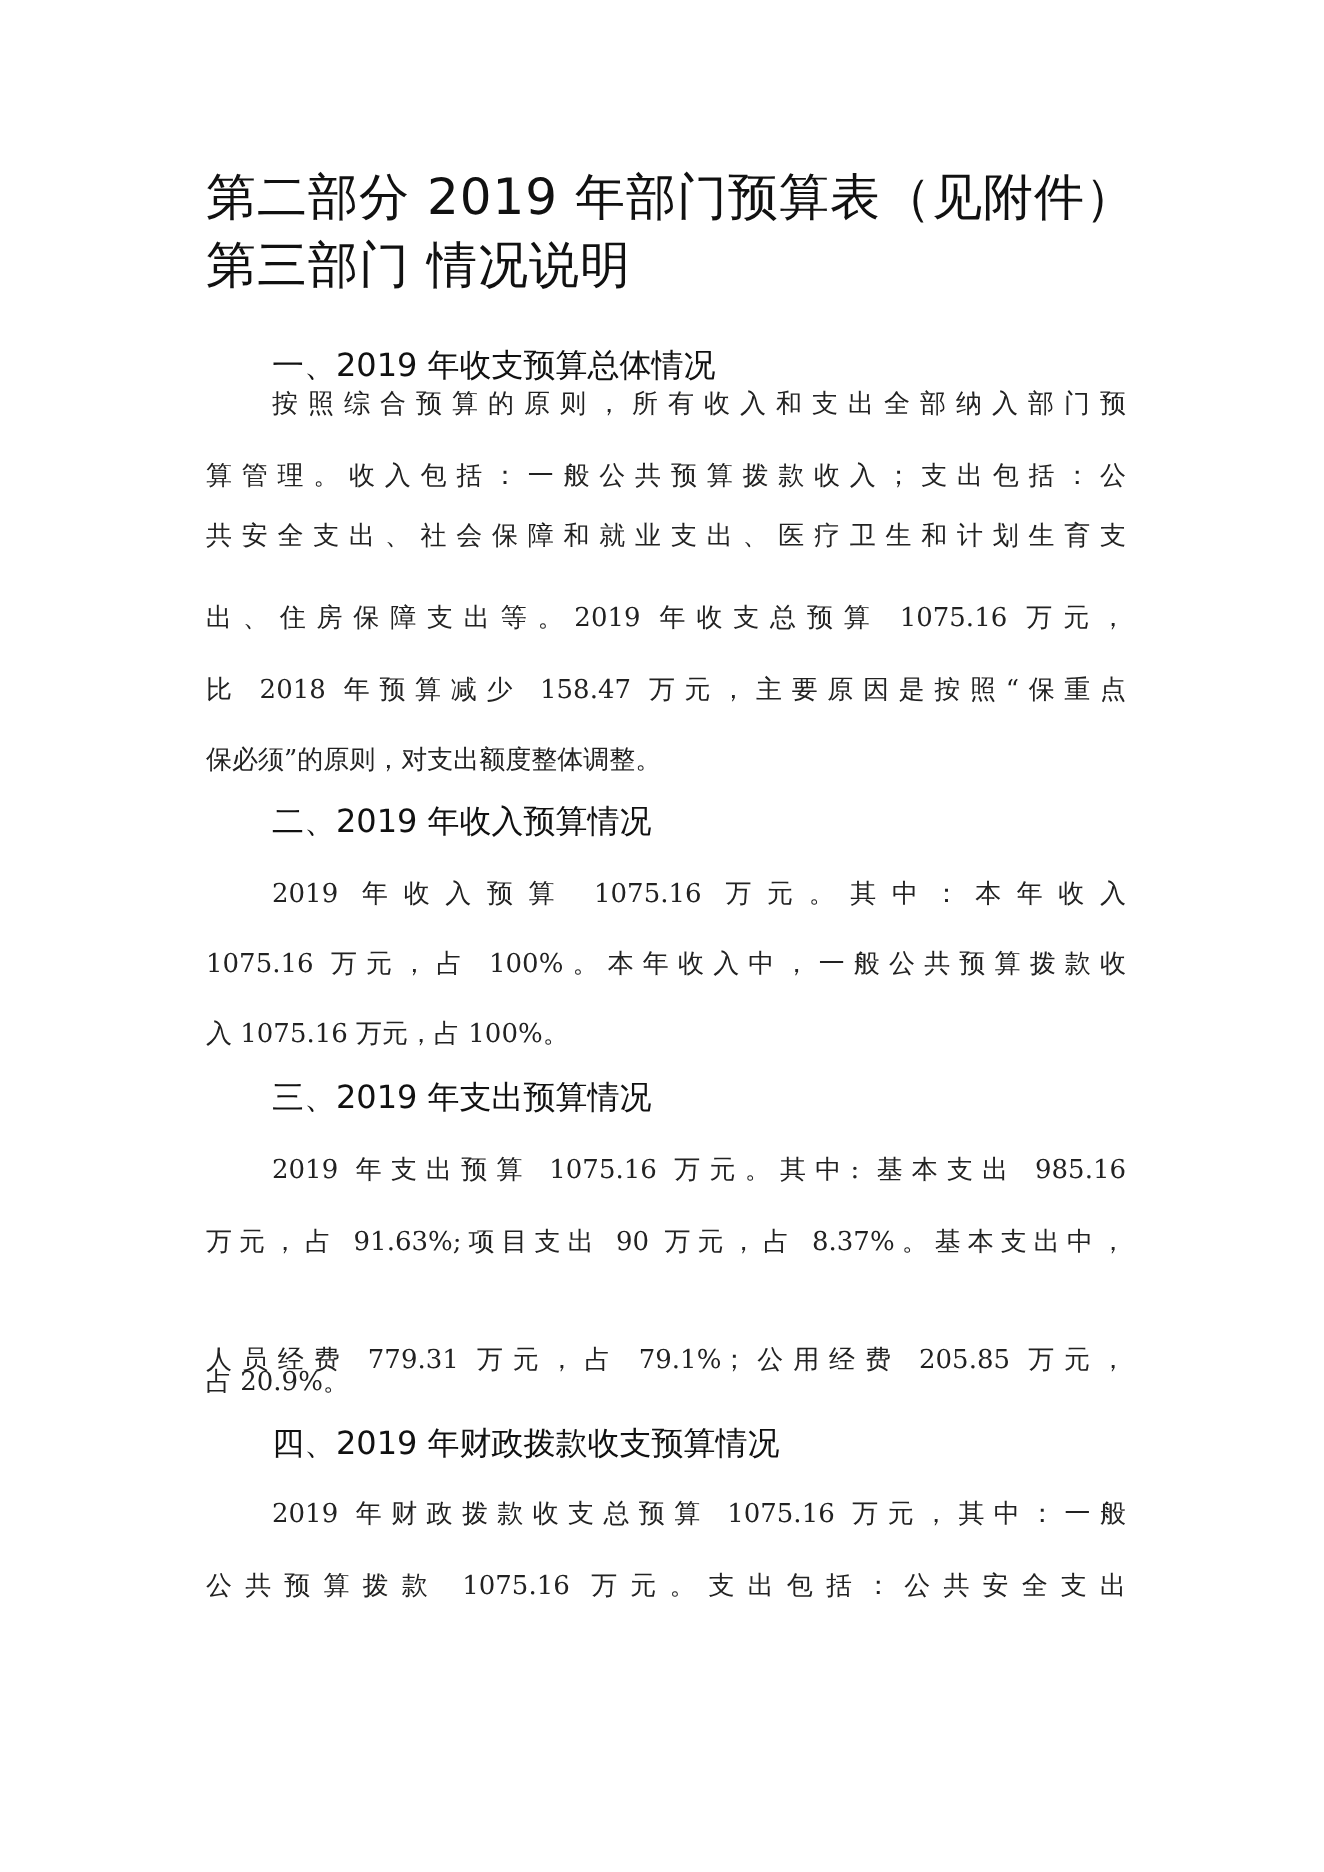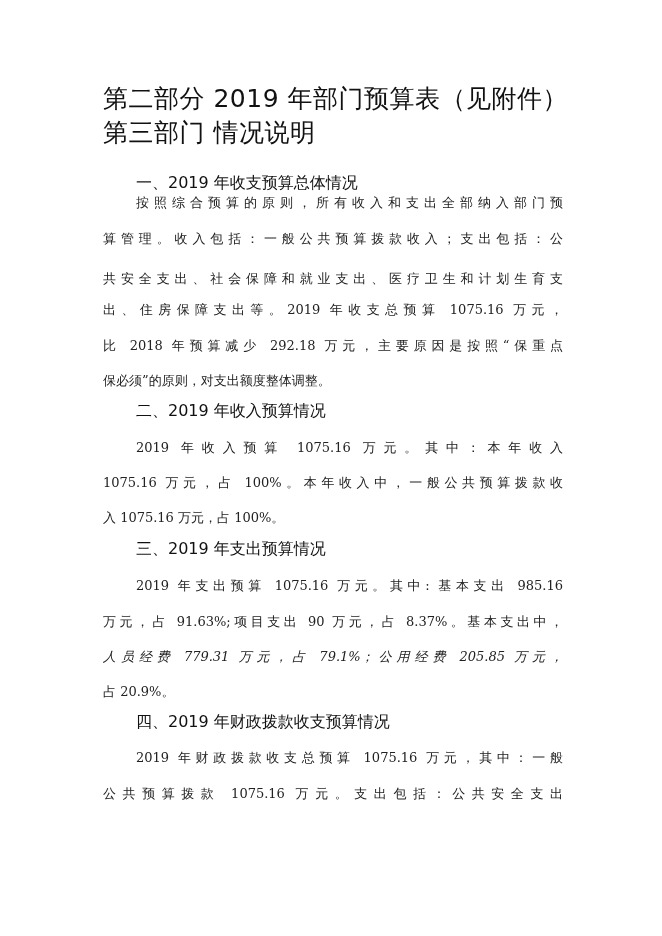--- a/index.html
+++ b/index.html
@@ -24,32 +24,32 @@
 </head>
 <body>
 
 <div class="page">
   <div class="h1" style="top:84px;">第二部分  2019 年部门预算表（见附件）</div>
   <div class="h1" style="top:118px;">第三部门    情况说明</div>
 
   <div class="h2" style="top:156px;margin-top:16px;">一、2019 年收支预算总体情况</div>
   <div class="p first" style="top:192px;">按照综合预算的原则，所有收入和支出全部纳入部门预</div>
   <div class="p" style="top:228px;">算管理。收入包括：一般公共预算拨款收入；支出包括：公</div>
-  <div class="p" style="top:268px;">共安全支出、社会保障和就业支出、医疗卫生和计划生育支</div>
+  <div class="p" style="top:258px;">共安全支出、社会保障和就业支出、医疗卫生和计划生育支</div>
   <div class="p" style="top:299px;">出、住房保障支出等。2019 年收支总预算 1075.16 万元，</div>
-  <div class="p" style="top:335px;">比 2018 年预算减少 292.18 万元，主要原因是按照“保重点</div>
+  <div class="p" style="top:335px;">比 2018 年预算减少 158.47 万元，主要原因是按照“保重点</div>
   <div class="p last" style="top:370px;">保必须”的原则，对支出额度整体调整。</div>
 
   <div class="h2" style="top:400px;">二、2019 年收入预算情况</div>
   <div class="p first" style="top:437px;">2019 年收入预算 1075.16 万元。其中：本年收入</div>
   <div class="p" style="top:472px;">1075.16 万元，占 100%。本年收入中，一般公共预算拨款收</div>
   <div class="p last" style="top:507px;">入 1075.16 万元，占 100%。</div>
 
   <div class="h2" style="top:538px;">三、2019 年支出预算情况</div>
   <div class="p first" style="top:575px;">2019 年支出预算 1075.16 万元。其中: 基本支出 985.16</div>
   <div class="p" style="top:611px;">万元，占 91.63%;项目支出 90 万元，占 8.37%。基本支出中，</div>
-  <div class="p" style="top:646px;font-style:italic;">人员经费 779.31 万元，占 79.1%；公用经费 205.85 万元，</div>
+  <div class="p" style="top:670px;">人员经费 779.31 万元，占 79.1%；公用经费 205.85 万元，</div>
   <div class="p last" style="top:681px;">占 20.9%。</div>
 
   <div class="h2" style="top:711px;">四、2019 年财政拨款收支预算情况</div>
   <div class="p first" style="top:747px;">2019 年财政拨款收支总预算 1075.16 万元，其中：一般</div>
   <div class="p" style="top:783px;">公共预算拨款 1075.16 万元。支出包括：公共安全支出</div>
 </div>
 
 </body></html>

